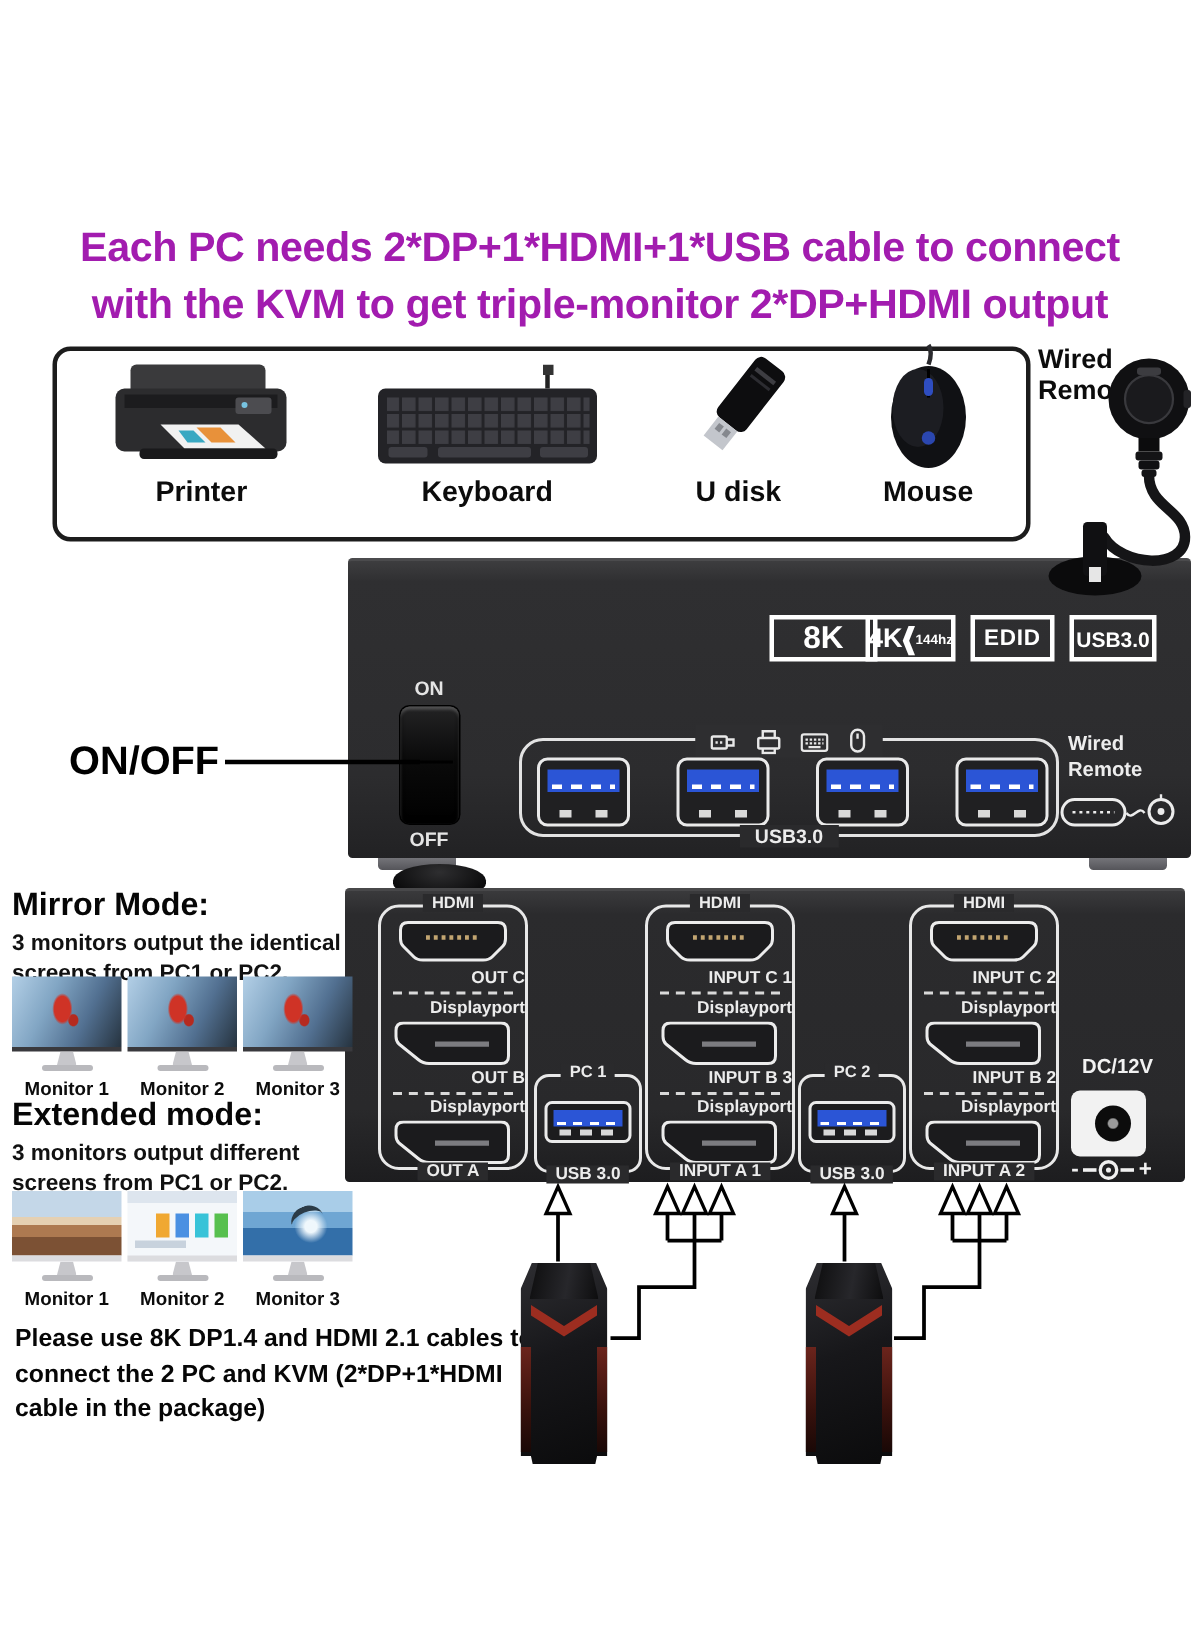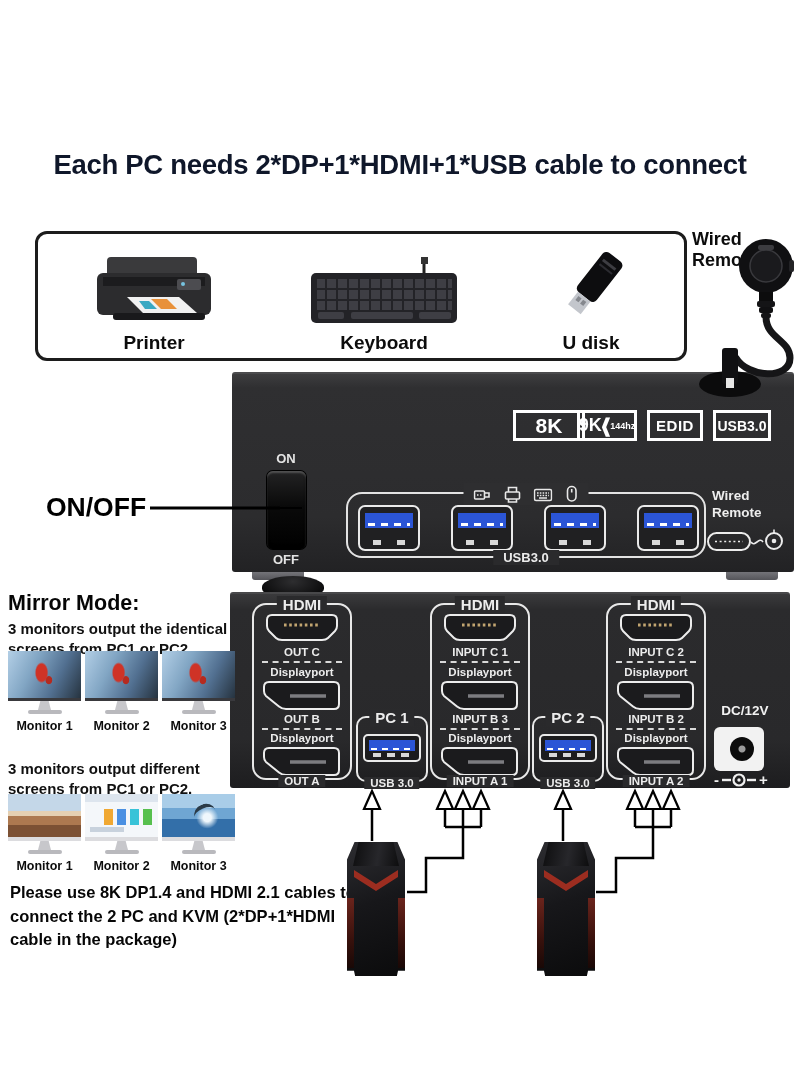--- a/index.html
+++ b/index.html
@@ -2,25 +2,25 @@
 <html style="--usb-port-blue: #2b55d6; --device-body: #2e2e30; --pc-accent-red: #9c2d20; --outline-white: #e8e8e8;"><head>
 <meta charset="utf-8">
 <style>
   html,body{margin:0;padding:0;background:#fff}
   #canvas{position:relative;width:800px;height:1091px;background:#fff;overflow:hidden;
           font-family:"Liberation Sans",sans-serif;color:#0c0c0c}
   .abs{position:absolute}
 
   
   .headline{left:0;right:0;top:146px;text-align:center;font-size:27.5px;font-weight:bold;
-            line-height:38px;letter-spacing:-0.3px;color:#0f172a}
+            line-height:38px;letter-spacing:-0.3px;color:#a21caf}
 
   
   .peri-box{left:35px;top:231px;width:652px;height:130px;border:3px solid #1c1c1c;border-radius:12px;
-            box-sizing:border-box;display:flex;justify-content:space-around;align-items:flex-end;padding:4px 6px 4px}
+            box-sizing:border-box;display:flex;justify-content:space-around;align-items:flex-end;padding:4px 6px 18px}
   .peri-item{display:flex;flex-direction:column;align-items:center}
   .peri-art{display:flex;align-items:flex-end;justify-content:center;height:92px}
   .peri-label{font-size:19px;font-weight:bold;margin-top:1px}
 
   
   .wr-label{left:692px;top:229px;font-size:18px;font-weight:bold;line-height:21px}
   .remote-svg{left:690px;top:236px;z-index:3}
 
   
   .front-device{left:232px;top:372px;width:562px;height:200px;border-radius:3px;z-index:2;
@@ -66,24 +66,24 @@
 
   
   .callout{left:46px;top:492px;font-size:26.5px;font-weight:bold;color:#000;z-index:3}
 
   
   .col{top:603px;width:100px;height:177px;border:2px solid #e8e8e8;border-radius:14px;position:absolute;
        box-sizing:border-box;z-index:3}
   .pcg{top:716px;width:72px;height:66px;border:2px solid #e8e8e8;border-radius:10px;position:absolute;
        box-sizing:border-box;z-index:3}
   .col-cap{position:absolute;top:-9px;left:50%;transform:translateX(-50%);background:#2a2a2c;padding:0 6px;
-           font-size:15px;font-weight:bold;color:#ececec;white-space:nowrap;z-index:4}
+           font-size:11px;font-weight:bold;color:#ececec;white-space:nowrap;z-index:4}
   .col-foot{position:absolute;bottom:-9px;left:50%;transform:translateX(-50%);background:#2a2a2c;padding:0 6px;
            font-size:11.5px;font-weight:bold;color:#ececec;white-space:nowrap;z-index:4}
-  .port-label,.type-label{position:absolute;left:0;right:0;text-align:center;font-size:11.5px;color:#ececec;
+  .port-label,.type-label{position:absolute;left:0;right:0;text-align:right;font-size:11.5px;color:#ececec;
            font-weight:bold;white-space:nowrap}
   .dashline{position:absolute;left:8px;right:8px;border-top:2px dashed #d9d9d9}
   .csvg{position:absolute;left:50%;transform:translateX(-50%)}
 
   .usb-h{position:absolute;top:16px;left:5px;width:58px;height:28px;border:2px solid #eaeaea;border-radius:5px;
          background:#1c1c1e;box-sizing:border-box}
   .tab-h{position:absolute;left:4px;right:4px;top:4px;height:11px;background:var(--usb-port-blue,#2b55d6)}
   .tab-h::after{content:"";position:absolute;left:2px;right:2px;bottom:1px;height:2.5px;
          background:repeating-linear-gradient(90deg,#fff 0 6px,transparent 6px 11px)}
   .cts-h{position:absolute;left:8px;right:8px;bottom:3px;height:4px;
@@ -144,20 +144,21 @@
 
   .overlay{left:0;top:0;z-index:6;pointer-events:none}
 </style>
 </head>
 <body>
 
 <div id="canvas">
 
   <div class="abs headline">
     <div>Each PC needs 2*DP+1*HDMI+1*USB cable to connect</div>
+    <div>with the KVM to get triple-monitor 2*DP+HDMI output</div>
   </div>
 
   <div class="abs peri-box">
     <div class="peri-item">
       <div class="peri-art">
         <svg width="138" height="82" viewBox="0 0 138 82">
           <rect x="22" y="8" width="90" height="22" rx="4" fill="#3a3a3c"></rect>
           <rect x="12" y="24" width="114" height="42" rx="6" fill="#2c2c2e"></rect>
           <rect x="18" y="28" width="102" height="9" fill="#1c1c1e"></rect>
           <rect x="92" y="30" width="24" height="11" rx="2" fill="#4c4c50"></rect>
@@ -197,20 +198,33 @@
             <rect x="38" y="12" width="16" height="3" fill="#3d3d42"></rect>
             <rect x="38" y="18" width="16" height="2" fill="#2c2c31"></rect>
             <rect x="38" y="54" width="16" height="16" fill="#c3c6cc"></rect>
             <rect x="41" y="57" width="4" height="5" fill="#85888e"></rect>
             <rect x="47" y="57" width="4" height="5" fill="#85888e"></rect>
           </g>
         </svg>
       </div>
       <span class="peri-label">U disk</span>
     </div>
+    <div class="peri-item">
+      <div class="peri-art">
+        <svg width="76" height="88" viewBox="0 0 76 88">
+          <path d="M38,14 q3,-8 0,-13" stroke="#2a2a2e" stroke-width="3" fill="none"></path>
+          <ellipse cx="38" cy="49" rx="25" ry="34" fill="#101114"></ellipse>
+          <ellipse cx="31" cy="43" rx="17" ry="26" fill="#1c1d22"></ellipse>
+          <line x1="38" y1="17" x2="38" y2="36" stroke="#000" stroke-width="2"></line>
+          <rect x="35" y="23" width="6" height="12" rx="3" fill="#2e4dc0"></rect>
+          <circle cx="38" cy="63" r="4.5" fill="#2e4dc0" opacity="0.9"></circle>
+        </svg>
+      </div>
+      <span class="peri-label">Mouse</span>
+    </div>
   </div>
 
   <div class="abs wr-label">
     <div>Wired</div>
     <div>Remote</div>
   </div>
   <svg class="abs remote-svg" width="110" height="172" viewBox="0 0 110 172">
     <ellipse cx="40" cy="148" rx="31" ry="13" fill="#0b0b0c"></ellipse>
     <path d="M76,81 C76,102 100,104 100,122 C100,144 58,142 46,122" stroke="#151517" stroke-width="7" fill="none" stroke-linecap="round"></path>
     <circle cx="76" cy="30" r="27" fill="#101012"></circle>
@@ -226,21 +240,21 @@
   </svg>
 
   <div class="abs d-foot" style="left:252px"></div>
   <div class="abs d-foot" style="left:726px"></div>
   <div class="abs front-device"></div>
 
   <div class="abs badge" style="left:513px;width:72px;font-size:21px">
     <span>8K</span>
   </div>
   <div class="abs badge" style="left:577px;width:60px;font-size:18px">
-    <span>9K</span>
+    <span>4K</span>
       <span class="chev">❰</span>
       <small>144hz</small>
   </div>
   <div class="abs badge" style="left:647px;width:56px;font-size:15px;letter-spacing:0.5px">
     <span>EDID</span>
   </div>
   <div class="abs badge" style="left:713px;width:58px;font-size:14px">
     <span>USB3.0</span>
   </div>
 
@@ -437,20 +451,21 @@
       <span class="m-label">Monitor 2</span>
     </div>
     <div class="mon">
       <div class="screen s-spidey"></div>
       <div class="m-neck"></div>
         <div class="m-base"></div>
       <span class="m-label">Monitor 3</span>
     </div>
   </div>
 
+  <div class="abs sec-title" style="top:731px">Extended mode:</div>
   <div class="abs sec-desc" style="top:759px;width:244px">3 monitors output different screens from PC1 or PC2.</div>
   <div class="abs mon-row ext" style="left:8px;top:794px">
     <div class="mon">
       <div class="screen s-mountain"></div>
       <div class="m-neck"></div>
         <div class="m-base"></div>
       <span class="m-label">Monitor 1</span>
     </div>
     <div class="mon">
       <div class="screen s-dash"></div>

